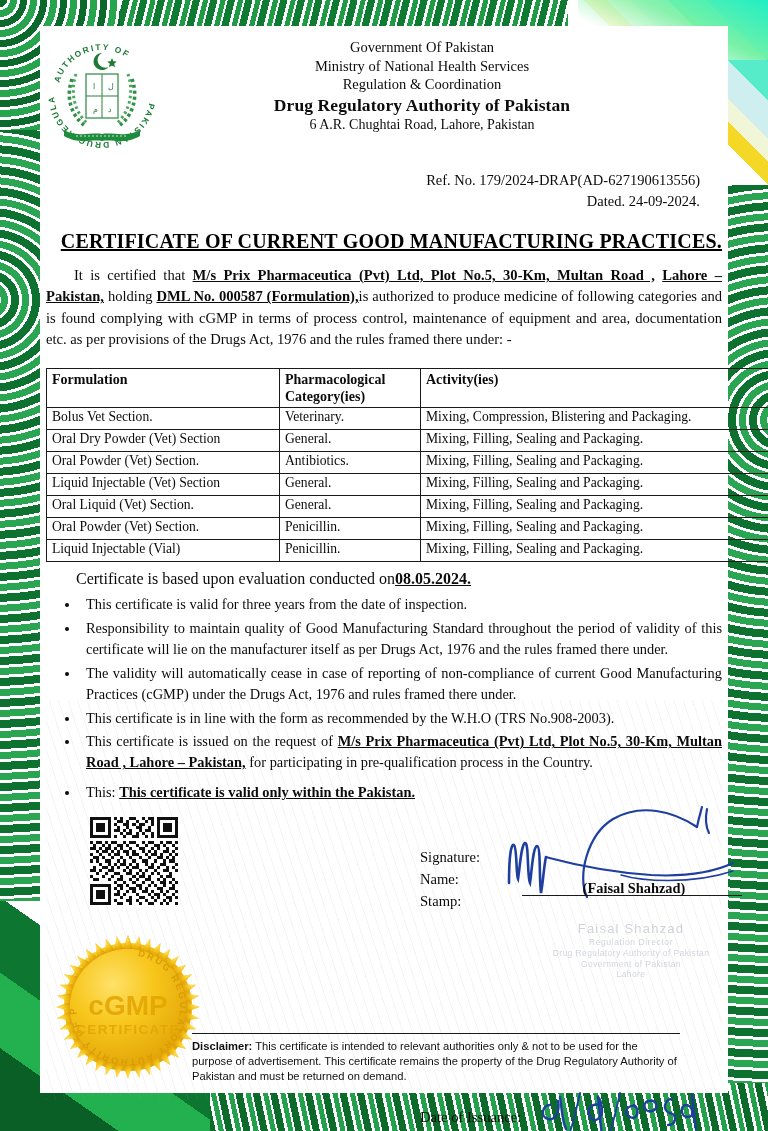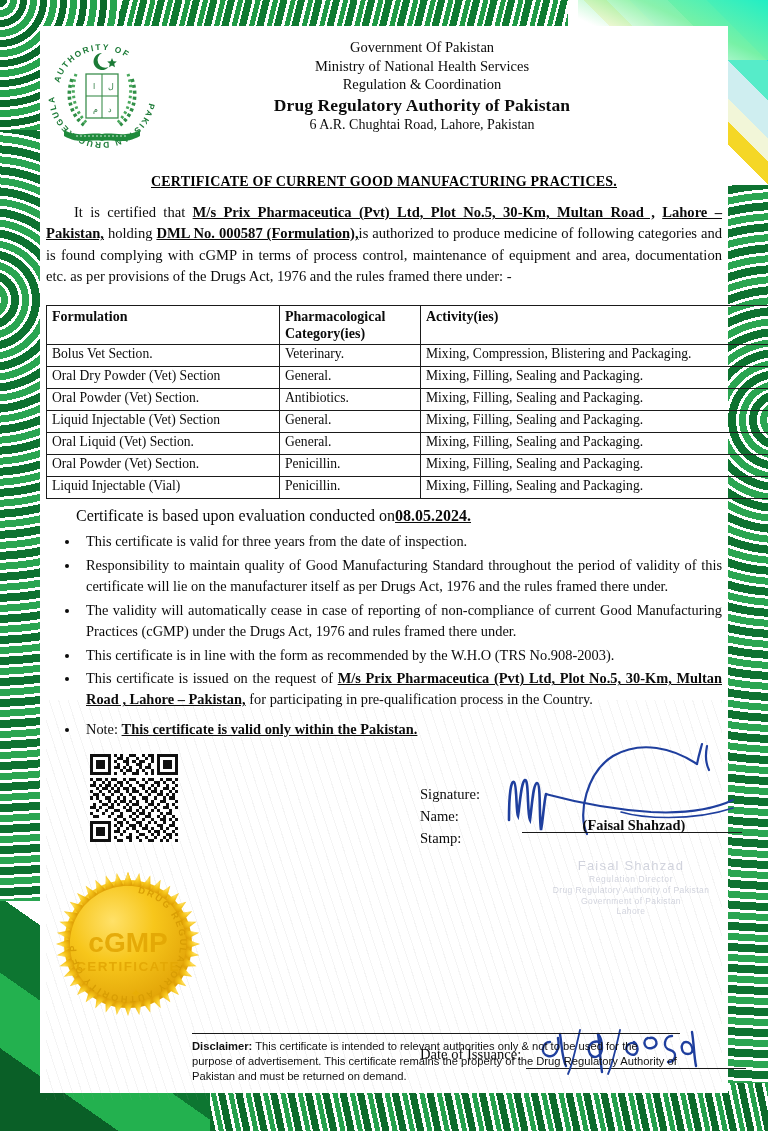--- a/index.html
+++ b/index.html
@@ -105,21 +105,21 @@
     line-height:1.28;color:#0c0c0c;}
   .head-text .l1,.head-text .l2,.head-text .l3{font-size:14.5px;}
   .head-text .l4{font-size:17.5px;font-weight:bold;letter-spacing:.1px;}
   .head-text .l5{font-size:14px;}
 
   .refblock{margin-top:14px;text-align:right;padding-right:22px;
     font-size:14.5px;line-height:1.45;color:#0b0b0b;}
 
   
   .cert-title{
-    text-align:center;margin-top:18px;font-size:14px;font-weight:bold;
+    text-align:right;margin-top:18px;font-size:20px;font-weight:bold;
     text-decoration:underline;letter-spacing:.2px;color:#000;
   }
 
   
   .body-par{
     margin-top:12px;font-size:14.6px;line-height:1.46;text-align:justify;
     color:#0b0b0b;
   }
   .body-par .indent{display:inline-block;width:28px;}
   .u{text-decoration:underline;}
@@ -239,20 +239,22 @@
       <div class="head-text">
         <div class="l1">Government Of Pakistan</div>
         <div class="l2">Ministry of National Health Services</div>
         <div class="l3">Regulation &amp; Coordination</div>
         <div class="l4">Drug Regulatory Authority of Pakistan</div>
         <div class="l5">6 A.R. Chughtai Road, Lahore, Pakistan</div>
       </div>
     </div>
 
     <div class="refblock">
+      <div>Ref. No. 179/2024-DRAP(AD-627190613556)</div>
+      <div>Dated. 24-09-2024.</div>
     </div>
 
     <div class="cert-title">CERTIFICATE OF CURRENT GOOD MANUFACTURING PRACTICES.</div>
 
     <div class="body-par"><span class="indent"></span><span>It is certified that</span> <span class="b u">M/s Prix Pharmaceutica (Pvt) Ltd, Plot No.5, 30-Km, Multan Road ,</span> <span class="b u">Lahore – Pakistan,</span> <span>holding</span> <span class="b u">DML No. 000587 (Formulation),</span><span>is authorized to produce medicine of following categories and is found complying with cGMP in terms of process control, maintenance of equipment and area, documentation etc. as per provisions of the Drugs Act, 1976 and the rules framed there under: -</span></div>
 
     <table class="formtable">
       <thead>
         <tr>
           <th class="col1">Formulation</th>
@@ -300,21 +302,21 @@
     </table>
 
     <div class="eval-line"><span>Certificate is based upon evaluation conducted on</span><span class="b u">08.05.2024.</span></div>
 
     <ul class="notes">
       <li><span>This certificate is valid for three years from the date of inspection.</span></li>
       <li><span>Responsibility to maintain quality of Good Manufacturing Standard throughout the period of validity of this certificate will lie on the manufacturer itself as per Drugs Act, 1976 and the rules framed there under.</span></li>
       <li><span>The validity will automatically cease in case of reporting of non-compliance of current Good Manufacturing Practices (cGMP) under the Drugs Act, 1976 and rules framed there under.</span></li>
       <li><span>This certificate is in line with the form as recommended by the W.H.O (TRS No.908-2003).</span></li>
       <li><span>This certificate is issued on the request of </span><span class="b u">M/s Prix Pharmaceutica (Pvt) Ltd, Plot No.5, 30-Km, Multan Road , Lahore – Pakistan,</span><span> for participating in pre-qualification process in the Country.</span></li>
-      <li class="spaced"><span>Note: </span><span class="b u">This certificate is valid only within the Pakistan.</span></li>
+      <li class="spaced"><span>This: </span><span class="b u">This certificate is valid only within the Pakistan.</span></li>
     </ul>
 
     <div class="sig-region">
 
       <div class="qr">
         <svg width="88" height="88" viewBox="0 0 29 29" shape-rendering="crispEdges">
           <rect width="29" height="29" fill="#ffffff"></rect>
           <g fill="#101010">
             <rect x="0" y="0" width="7" height="1"></rect>
               <rect x="0" y="6" width="7" height="1"></rect>

